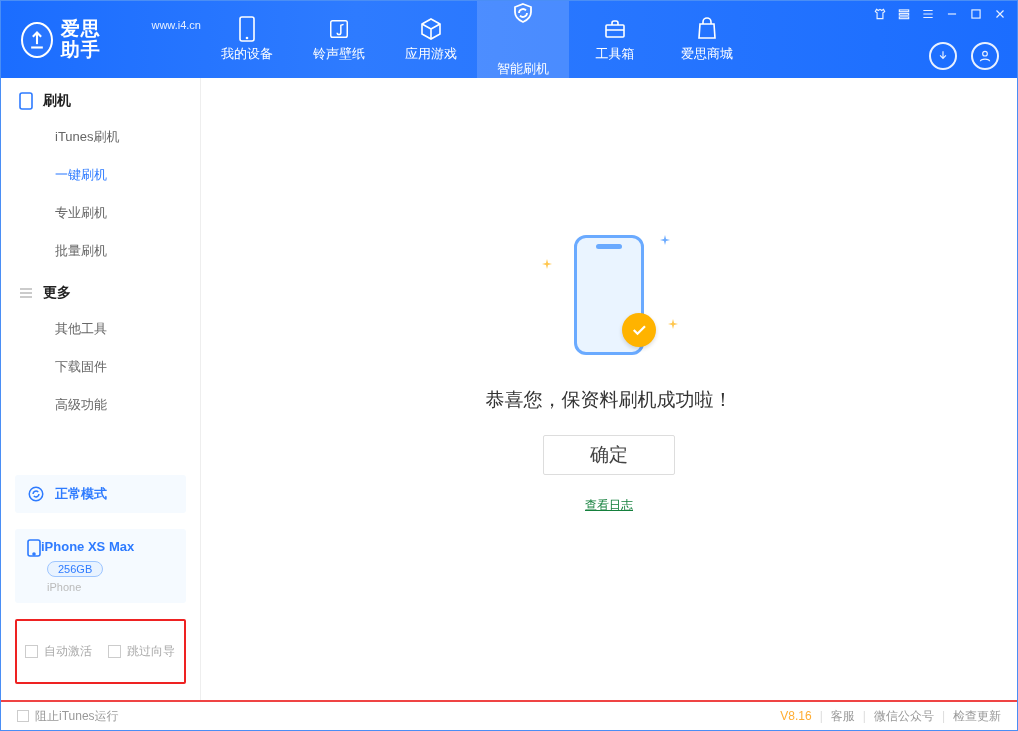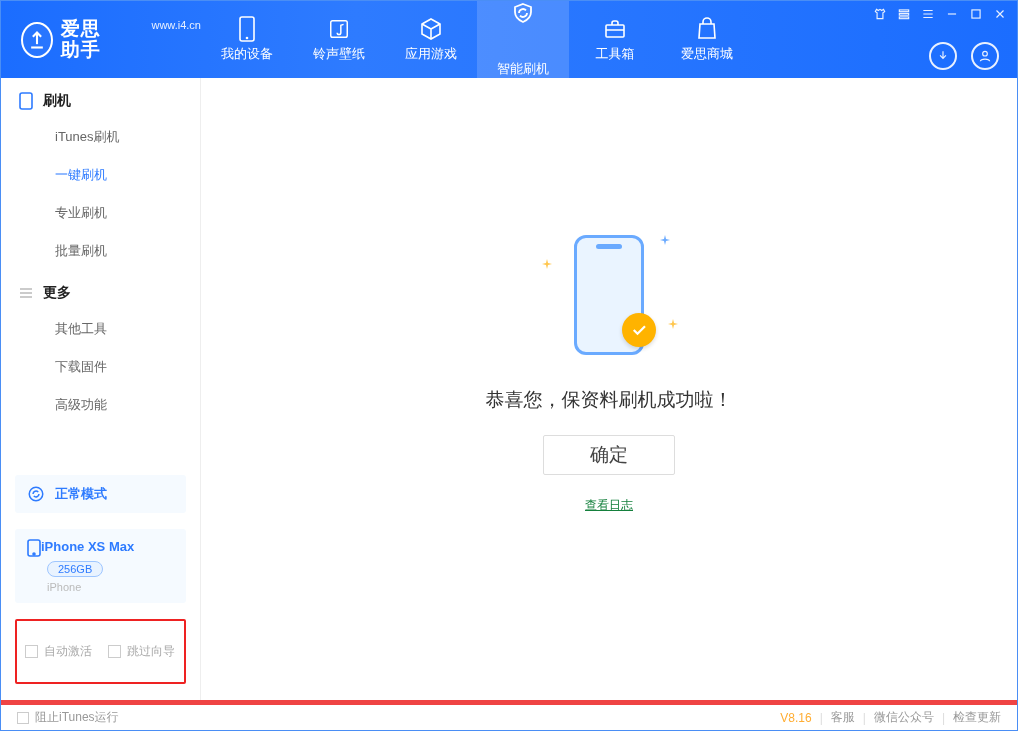--- a/index.html
+++ b/index.html
@@ -39,21 +39,21 @@
 .phone { width: 70px; height: 120px; border: 3px solid #6aaaff; border-radius: 12px; background: #eaf4ff; position: relative; }
 .phone::before { content: ""; position: absolute; top: 6px; left: 50%; transform: translateX(-50%); width: 26px; height: 5px; background: #6aaaff; border-radius: 3px; }
 .badge { position: absolute; right: 28px; bottom: 18px; width: 34px; height: 34px; border-radius: 50%; background: #ffb300; display: flex; align-items: center; justify-content: center; box-shadow: 0 2px 4px rgba(0,0,0,0.15); }
 .spark { position: absolute; width: 10px; height: 10px; }
 .spark.s1 { left: 8px; top: 34px; color: #ffc64d; }
 .spark.s2 { right: 14px; top: 10px; color: #6aaaff; }
 .spark.s3 { right: 6px; bottom: 36px; color: #ffc64d; }
 .headline { font-size: 19px; color: #333; }
 .ok-btn { width: 132px; height: 40px; border: 1px solid #ddd; background: #fff; font-size: 19px; color: #444; cursor: pointer; border-radius: 2px; }
 .log-link { font-size: 12px; color: #15803d; text-decoration: underline; cursor: pointer; }
-.footer { height: 30px; border-top: 5px solid #ef4444; display: flex; align-items: center; padding: 0 16px; font-size: 12px; color: #999; gap: 8px; }
+.footer { height: 30px; border-top: 2px solid #ef4444; display: flex; align-items: center; padding: 0 16px; font-size: 12px; color: #999; gap: 8px; }
 .footer .fchk { display: flex; align-items: center; gap: 6px; cursor: pointer; }
 .footer .fchk .box { width: 12px; height: 12px; border: 1px solid #ccc; }
 .footer-spacer { flex: 1; }
 .footer a { color: #999; cursor: pointer; }
 .footer .sep { color: #ddd; }
 .version { color: #ffad33; }
 </style>
 </head>
 <body>
 

